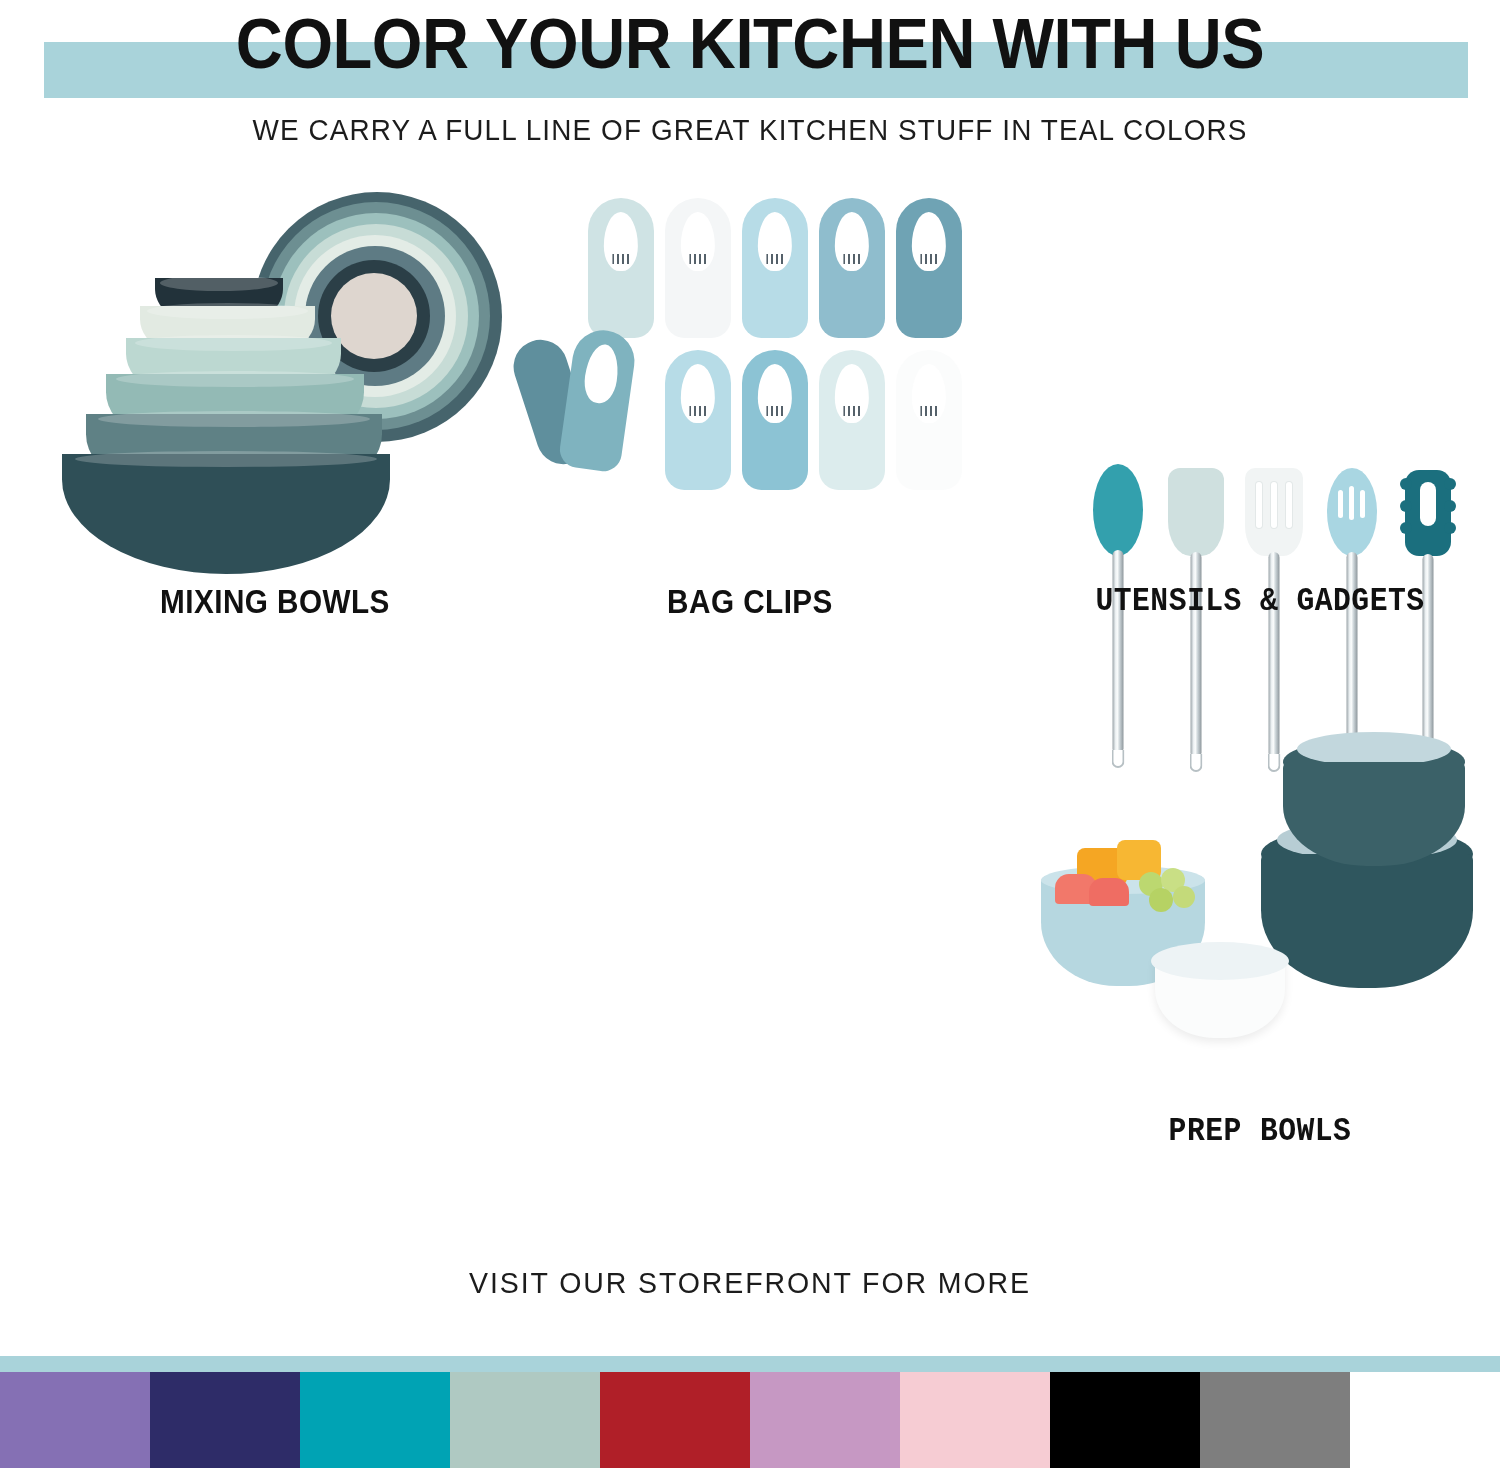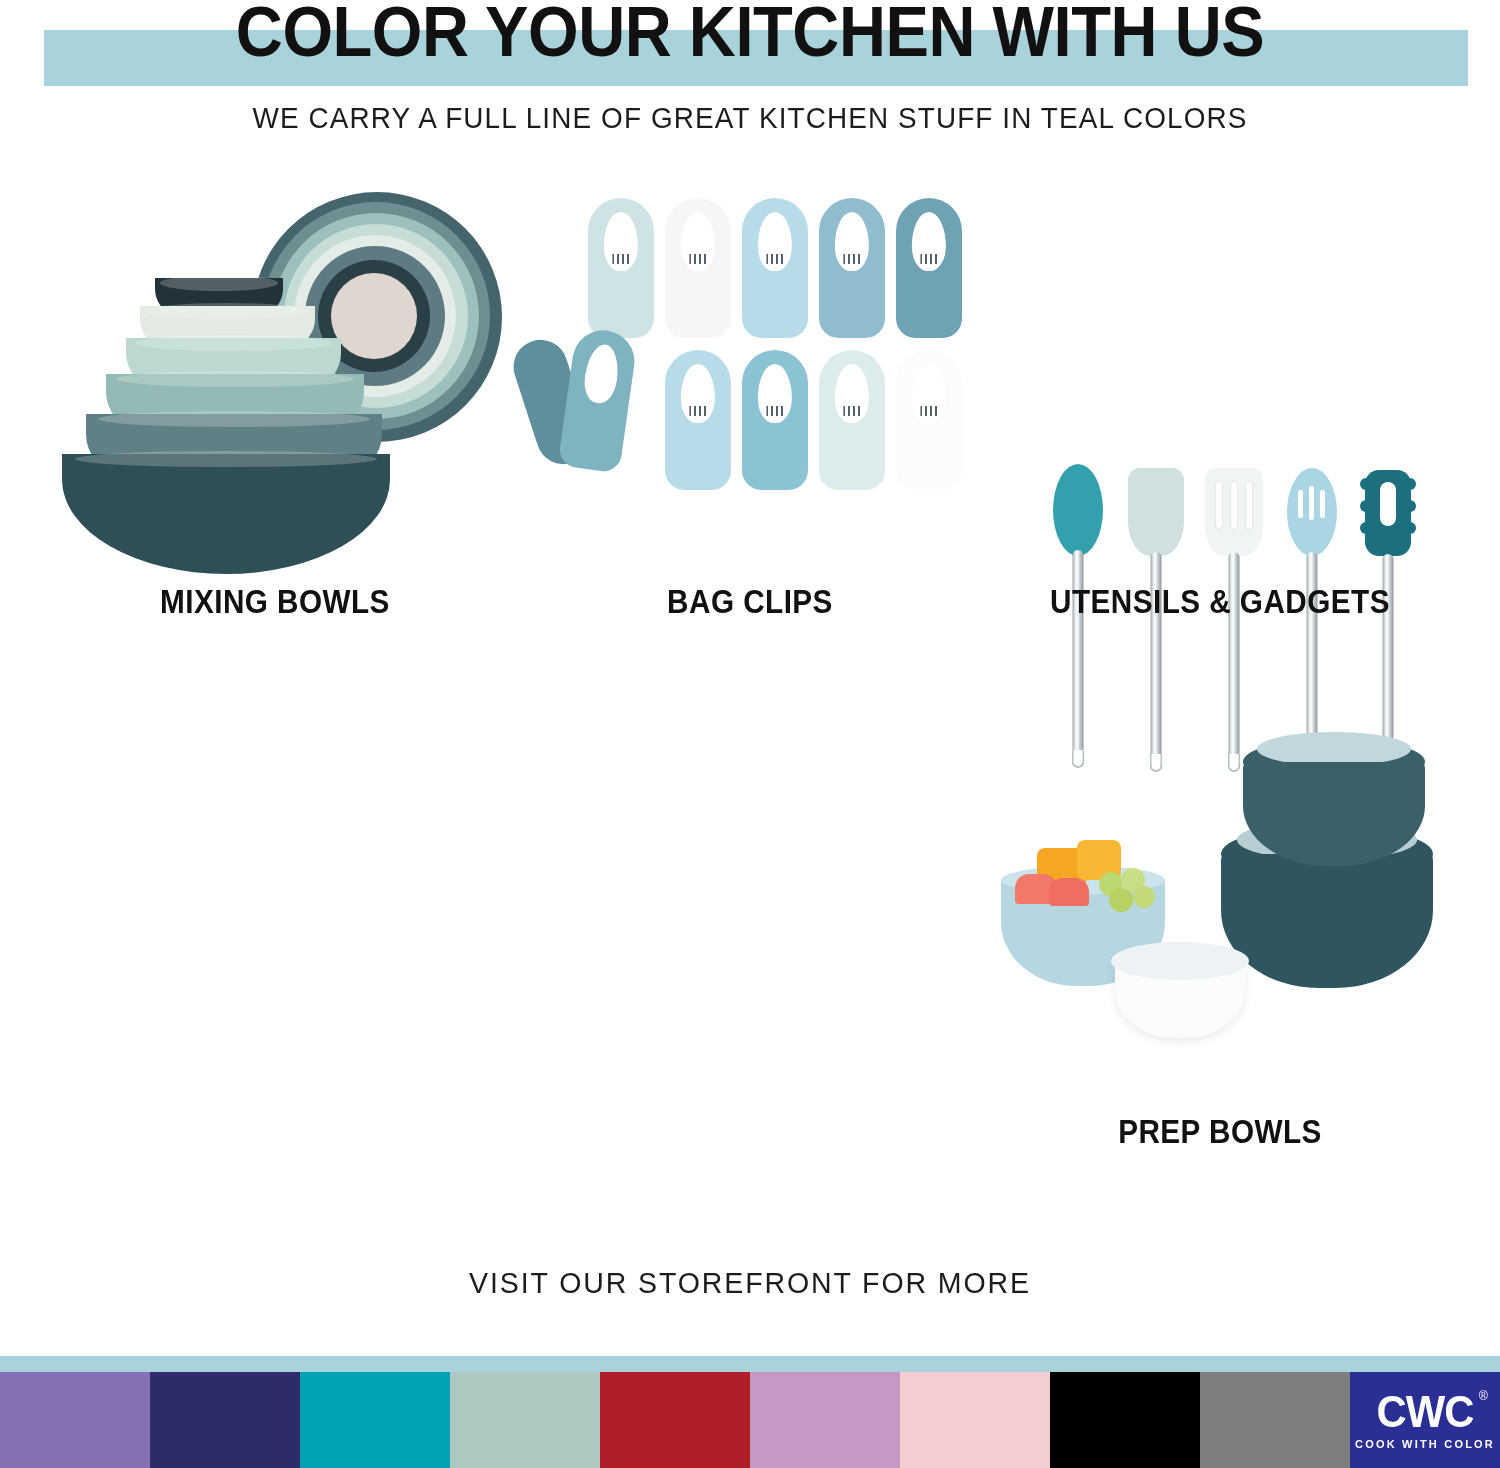--- a/index.html
+++ b/index.html
@@ -4,21 +4,21 @@
 <style>
   html,body{margin:0;padding:0;background:#fff;}
   body{
     width:1500px;height:1468px;position:relative;overflow:hidden;
     font-family:"Liberation Sans","DejaVu Sans",sans-serif;
     color:#111;
   }
   .canvas{position:absolute;inset:0;background:#ffffff;}
 
   
-  .header{position:absolute;left:0;top:0;width:1500px;height:150px;}
+  .header{position:absolute;left:0;top:12px;width:1500px;height:150px;}
   .header-band{
     position:absolute;left:44px;top:30px;width:1424px;height:56px;
     background:#a9d3da;
   }
   .headline{
     position:absolute;left:0;top:-6px;width:1500px;text-align:center;
     font-size:70px;line-height:76px;font-weight:700;letter-spacing:-0.5px;
     transform:scaleX(0.93);transform-origin:center top;
     color:#111;white-space:nowrap;
   }
@@ -32,21 +32,21 @@
   
   .grid{position:absolute;left:0;top:178px;width:1500px;height:1060px;}
   .cell{position:absolute;width:470px;height:470px;}
   .cell .stage{position:absolute;left:0;top:0;width:470px;height:400px;}
   .cell .caption{
     position:absolute;left:0;top:404px;width:470px;text-align:center;
     font-size:33px;line-height:40px;font-weight:700;letter-spacing:0.5px;
     transform:scaleX(0.9);transform-origin:center top;white-space:nowrap;
   }
   .r1{top:0px;} .r2{top:530px;}
-  .c1{left:40px;} .c2{left:515px;} .c3{left:985px;}
+  .c1{left:40px;} .c2{left:515px;} .c3{left:1025px;font-family:Liberation Mono, monospace;}
 
   
   .storefront{
     position:absolute;left:0;top:1265px;width:1500px;text-align:center;
     font-size:30px;line-height:36px;font-weight:300;letter-spacing:2px;
     transform:scaleX(0.95);transform-origin:center top;color:#1c1c1c;
     white-space:nowrap;
   }
   .swatch-top{position:absolute;left:0;top:1356px;width:1500px;height:16px;background:#a9d3da;}
   .swatch-strip{position:absolute;left:0;top:1372px;width:1500px;height:96px;display:flex;}
@@ -325,22 +325,15 @@
   <div class="swatch-strip">
     <div class="swatch" style="width:150px;background:#8570b4;"></div>
     <div class="swatch" style="width:150px;background:#2e2c68;"></div>
     <div class="swatch" style="width:150px;background:#00a3b4;"></div>
     <div class="swatch" style="width:150px;background:#afc9c2;"></div>
     <div class="swatch" style="width:150px;background:#b01f28;"></div>
     <div class="swatch" style="width:150px;background:#c698c3;"></div>
     <div class="swatch" style="width:150px;background:#f6ccd3;"></div>
     <div class="swatch" style="width:150px;background:#000000;"></div>
     <div class="swatch" style="width:150px;background:#7e7e7e;"></div>
-    <div class="swatch logo-cell" style="width:150px;background:#2b2f94;">
-      <div class="logo-mark">
-        <span>CWC</span>
-        <span class="logo-reg">®</span>
-      </div>
-      <div class="logo-sub">COOK WITH COLOR</div>
-    </div>
   </div>
 
 </div>
 
 </body></html>

